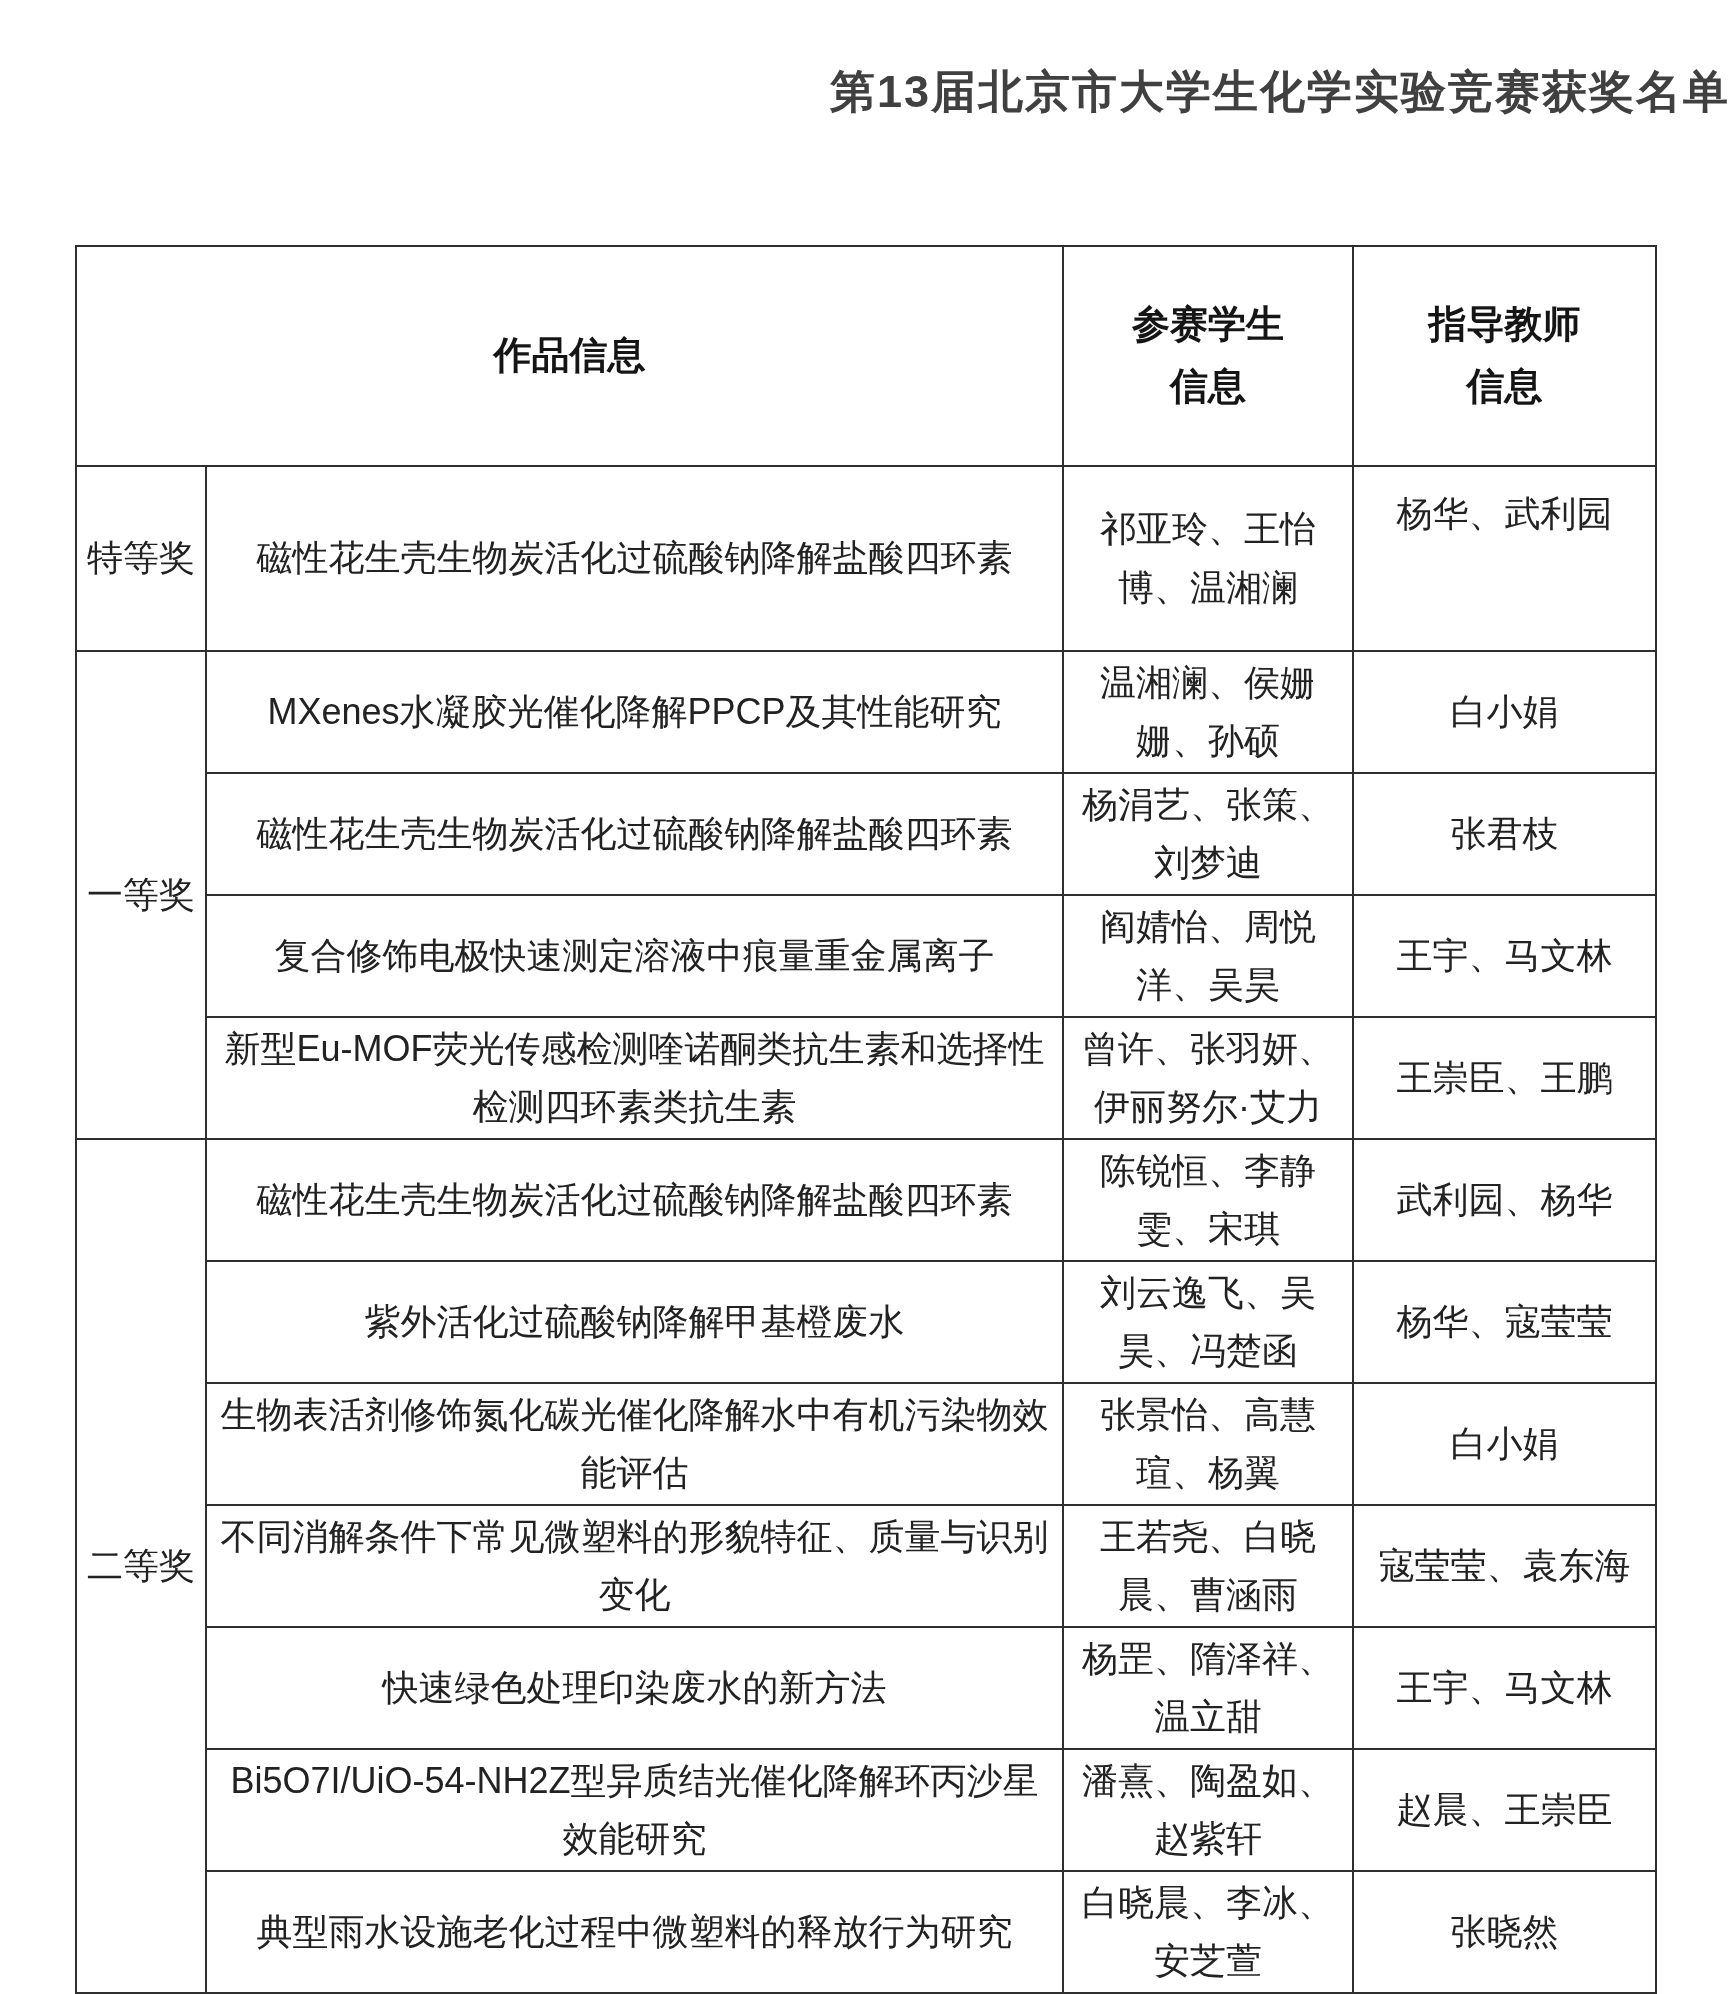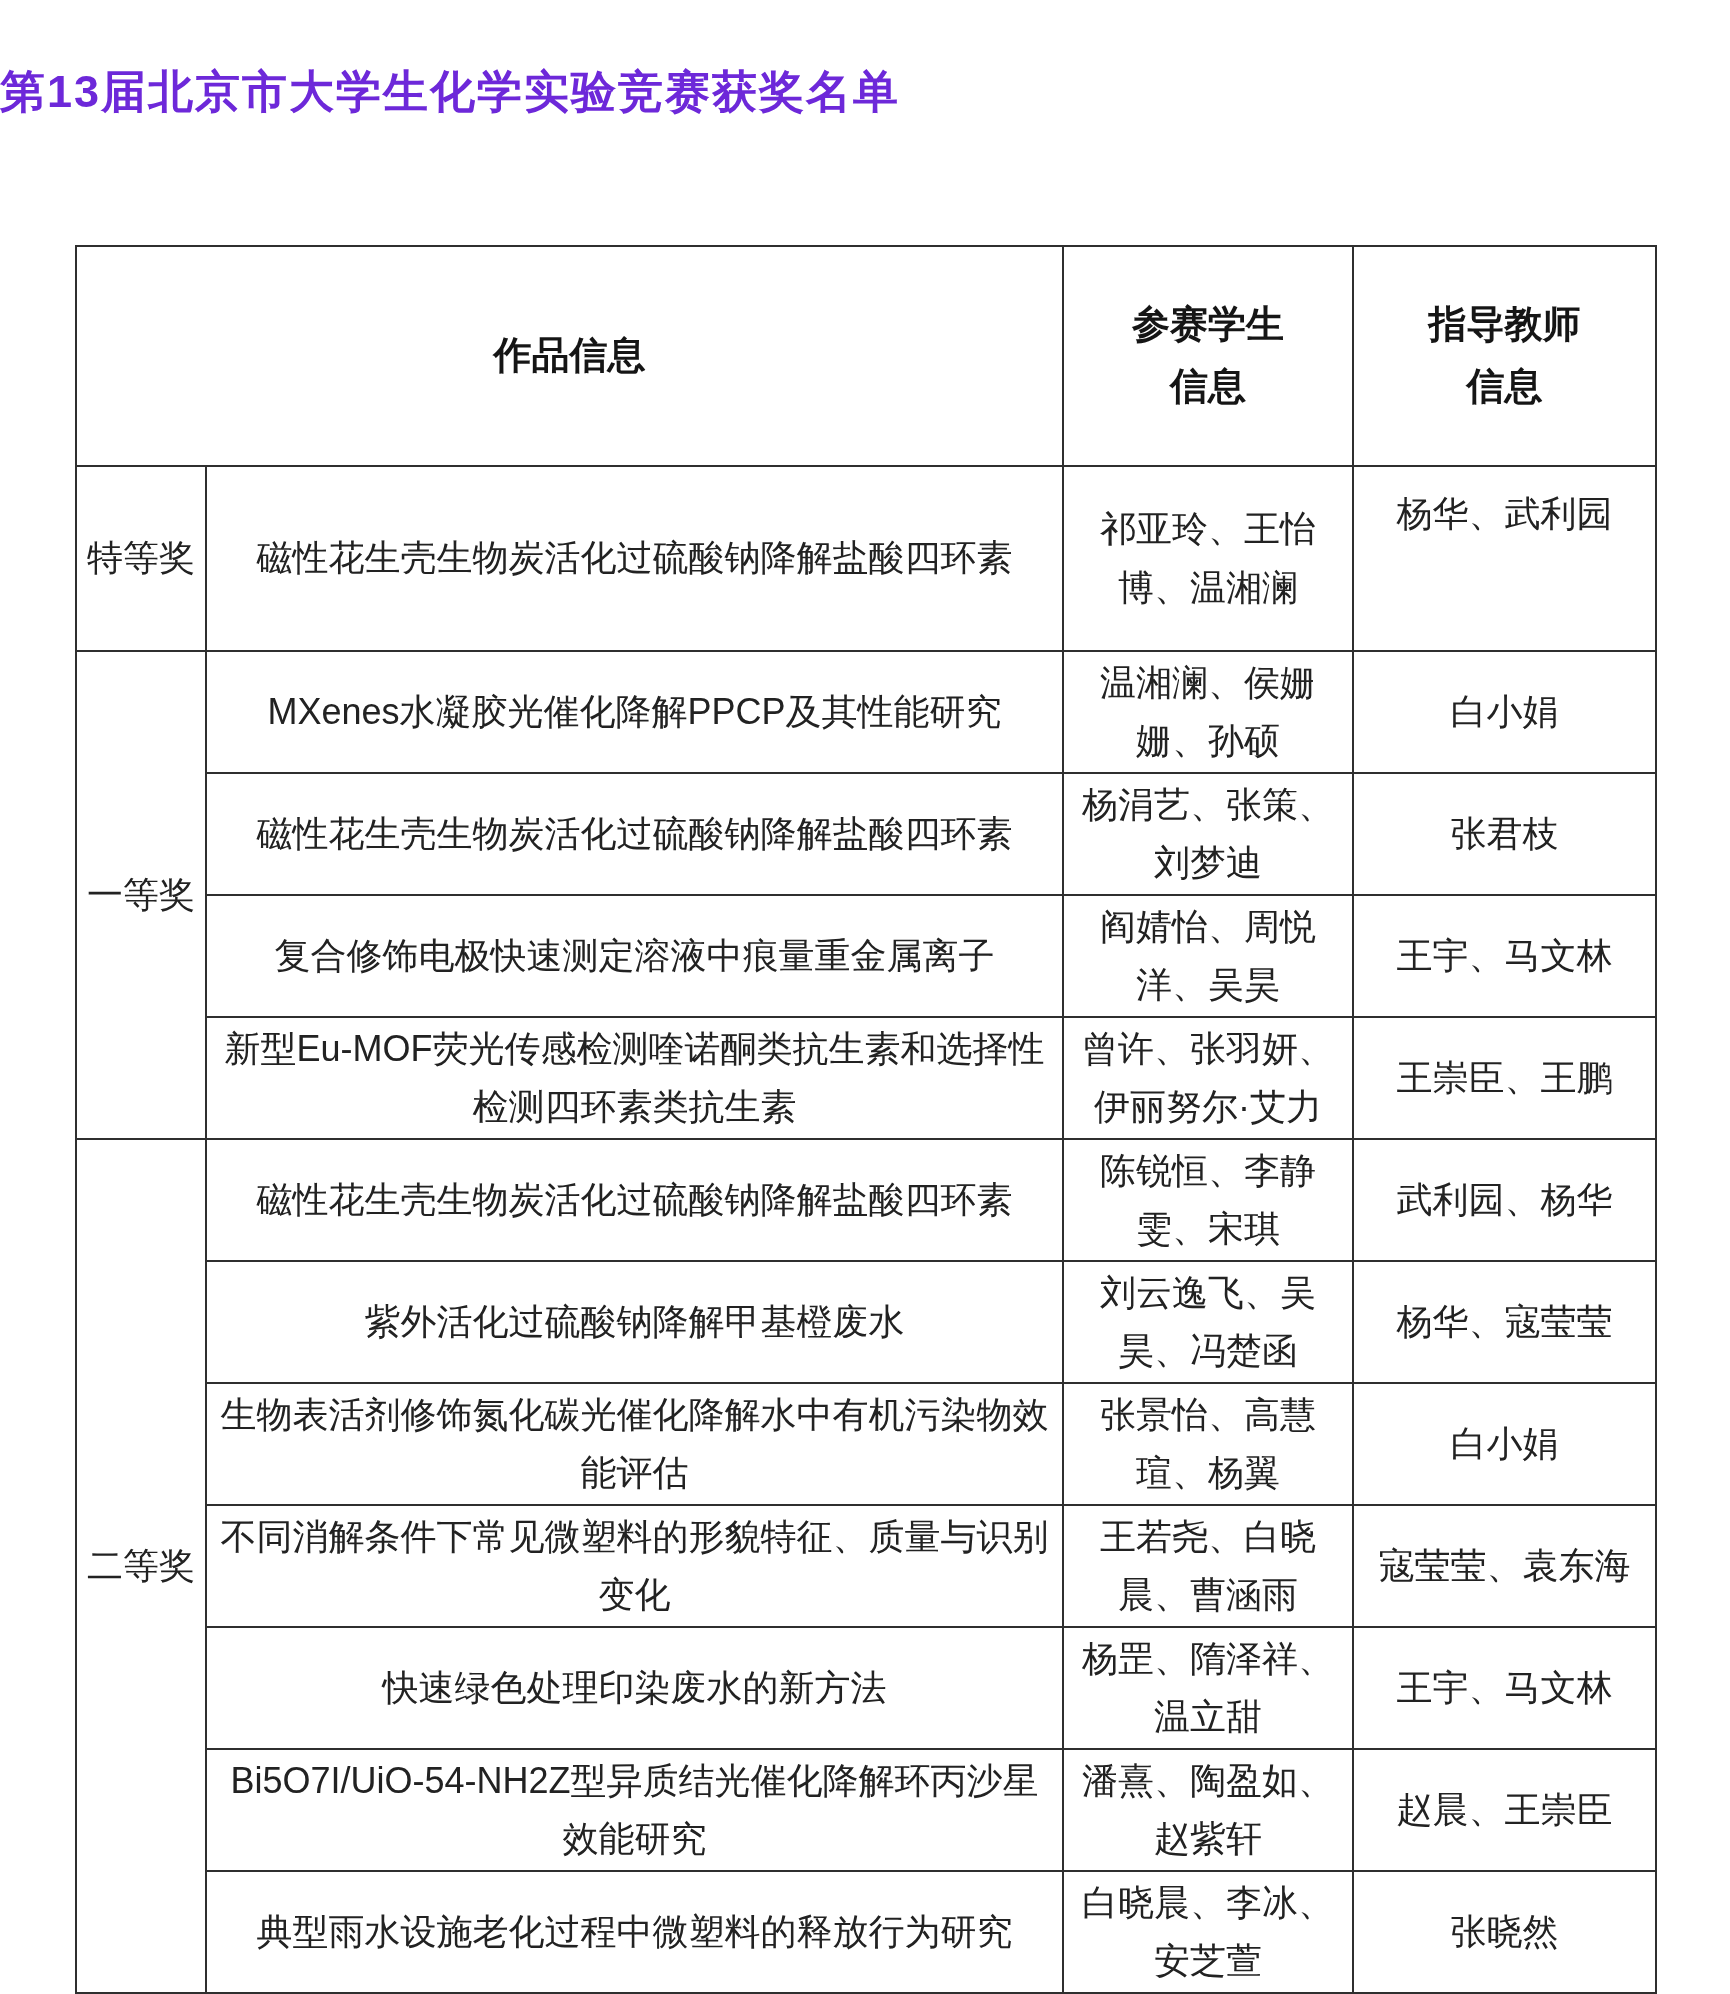--- a/index.html
+++ b/index.html
@@ -12,25 +12,25 @@
   .page {
     position: relative;
     width: 1730px;
     height: 1994px;
     background: #ffffff;
     overflow: hidden;
   }
   .doc-title {
     margin: 0;
     padding-top: 62px;
-    text-align: left;
+    text-align: right;
     font-size: 45px;
     font-weight: bold;
     letter-spacing: 2px;
-    color: #6d28d9;
+    color: #404040;
   }
   table.awards {
     position: absolute;
     left: 75px;
     top: 245px;
     width: 1580px;
     border-collapse: collapse;
     table-layout: fixed;
     font-size: 36px;
     color: #222222;

